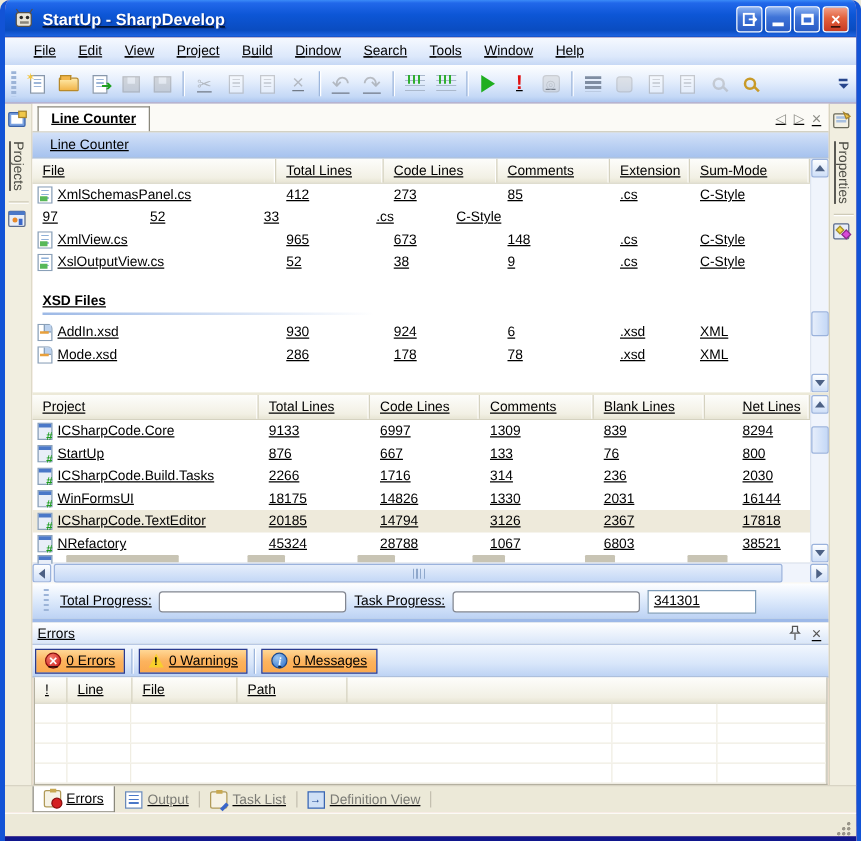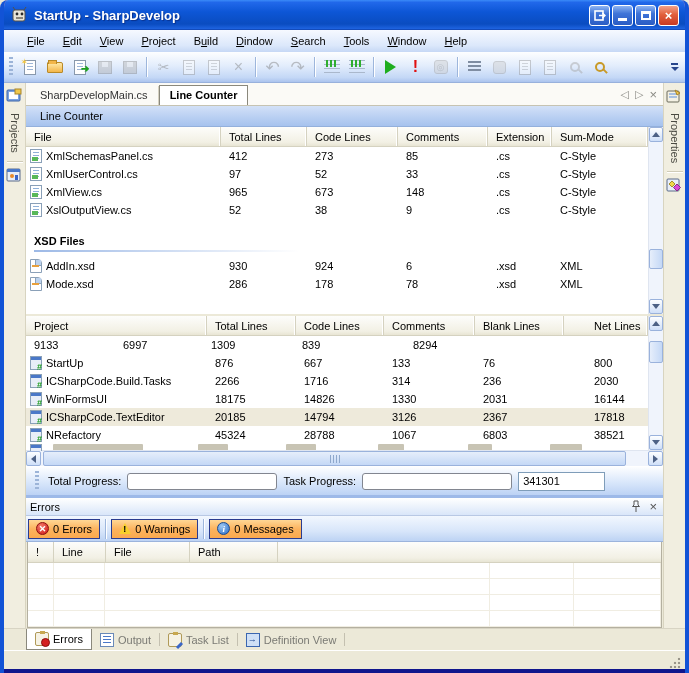--- a/index.html
+++ b/index.html
@@ -1,21 +1,21 @@
 <!DOCTYPE html>
 <html><head>
 <meta charset="utf-8">
 <style>
   * { margin:0; padding:0; box-sizing:border-box; }
   html,body { width:689px; height:673px; }
   body { font-family:"Liberation Sans", sans-serif; font-size:11px; color:#000; background:#ece9d8; }
 
   .window { width:689px; height:673px; display:flex; flex-direction:column;
     border-left:4px solid #1253d6; border-right:4px solid #1253d6;
-    border-radius:8px 8px 0 0; overflow:hidden; background:#fca5a5; }
+    border-radius:8px 8px 0 0; overflow:hidden; background:#fca5a5;text-decoration:underline; }
 
   
   .titlebar { height:30px; flex:0 0 30px; display:flex; align-items:center; padding:0 6px 0 7px;
     background:linear-gradient(180deg,#3b8bf8 0%,#2168ea 8%,#0d56d6 40%,#0a4cc0 80%,#1e63e0 96%,#0b3aa0 100%); }
   .app-icon { width:17px; height:16px; margin-right:6px; flex:0 0 auto; }
   .title-text { color:#fff; font-weight:bold; font-size:13px; text-shadow:1px 1px 1px #09318c; flex:1; }
   .winbtn { width:21px; height:21px; margin-left:2px; border:1px solid #fff; border-radius:3px;
     display:flex; align-items:center; justify-content:center; color:#fff; font-weight:bold;
     background:linear-gradient(180deg,#8db4f2 0%,#3f74d8 40%,#2a5cc4 100%); }
   .winbtn.close { background:linear-gradient(180deg,#f2a088 0%,#e2603c 45%,#c83a22 100%); font-size:13px; }
@@ -337,21 +337,20 @@
           <rect x="1" y="2" width="13" height="3" fill="#4a78c8"></rect>
           <circle cx="6" cy="9" r="2" fill="#e88a2a"></circle>
           <rect x="9" y="8" width="3" height="5" fill="#3a66c8"></rect>
         </svg>
       </span>
     </div>
 
     <div class="docarea">
 
       <div class="doctabs">
-        <span class="dtab">SharpDevelopMain.cs</span>
         <span class="dtab active">Line Counter</span>
         <span class="tabnav">
           <span>◁</span>
           <span>▷</span>
           <span style="font-size:13px;">×</span>
         </span>
       </div>
 
       <div class="lc-header">
         <span>Line Counter</span>
@@ -372,24 +371,20 @@
                 <span class="fi fi-cs"></span>
                 <span>XmlSchemasPanel.cs</span>
               </span>
             <span class="td c1">412</span>
             <span class="td c2">273</span>
             <span class="td c3">85</span>
             <span class="td c4">.cs</span>
             <span class="td c5">C-Style</span>
           </div>
           <div class="tr">
-            <span class="td name c0">
-                <span class="fi fi-cs"></span>
-                <span>XmlUserControl.cs</span>
-              </span>
             <span class="td c1">97</span>
             <span class="td c2">52</span>
             <span class="td c3">33</span>
             <span class="td c4">.cs</span>
             <span class="td c5">C-Style</span>
           </div>
           <div class="tr">
             <span class="td name c0">
                 <span class="fi fi-cs"></span>
                 <span>XmlView.cs</span>
@@ -452,20 +447,24 @@
         <div class="tbody">
           <div class="thead">
             <span class="th p0">Project</span>
             <span class="th p1">Total Lines</span>
             <span class="th p2">Code Lines</span>
             <span class="th p3">Comments</span>
             <span class="th p4">Blank Lines</span>
             <span class="th p5">Net Lines</span>
           </div>
           <div class="tr">
+            <span class="td name p0">
+                <span class="fi fi-proj"></span>
+                <span>ICSharpCode.Core</span>
+              </span>
             <span class="td p1">9133</span>
             <span class="td p2">6997</span>
             <span class="td p3">1309</span>
             <span class="td p4">839</span>
             <span class="td p5">8294</span>
           </div>
           <div class="tr">
             <span class="td name p0">
                 <span class="fi fi-proj"></span>
                 <span>StartUp</span>

